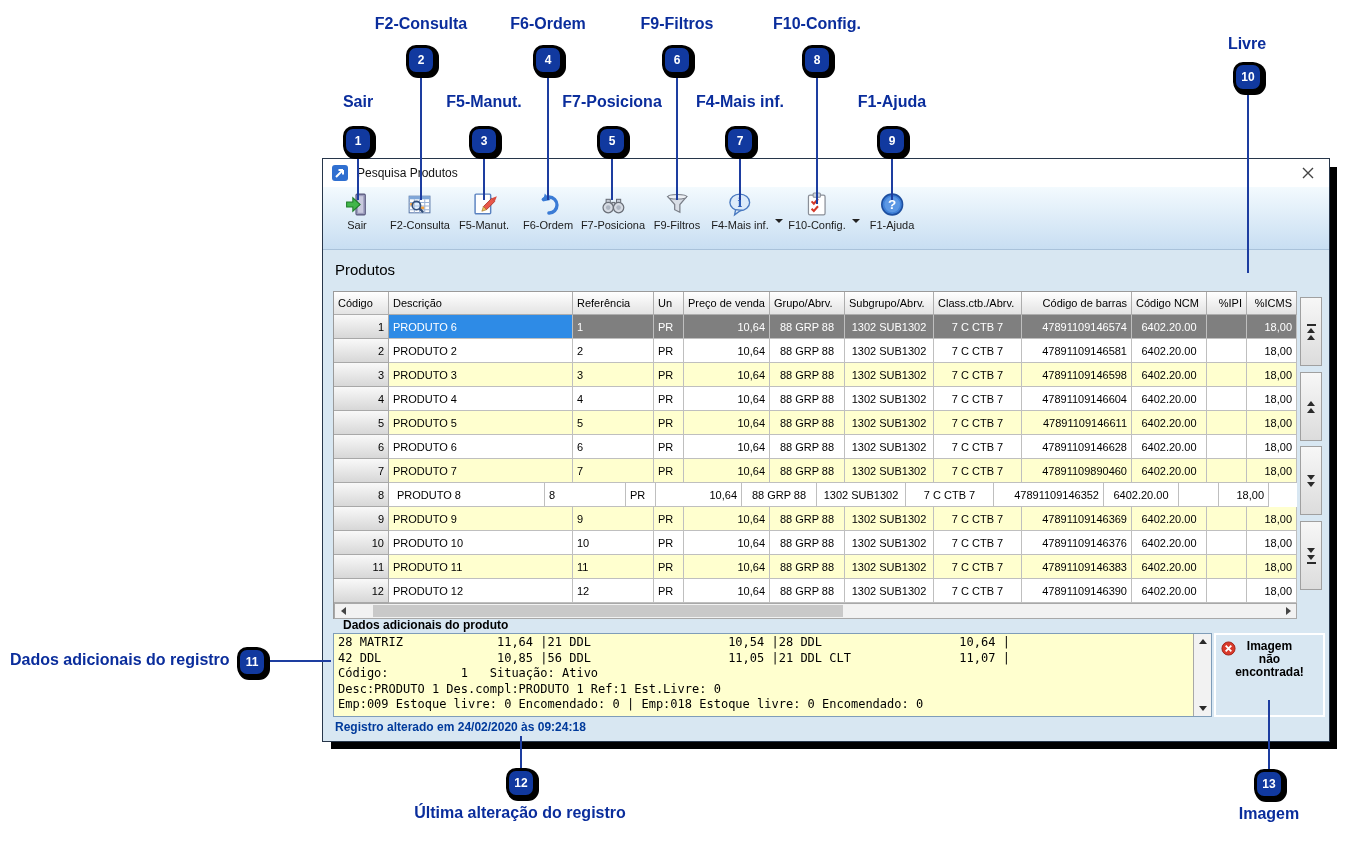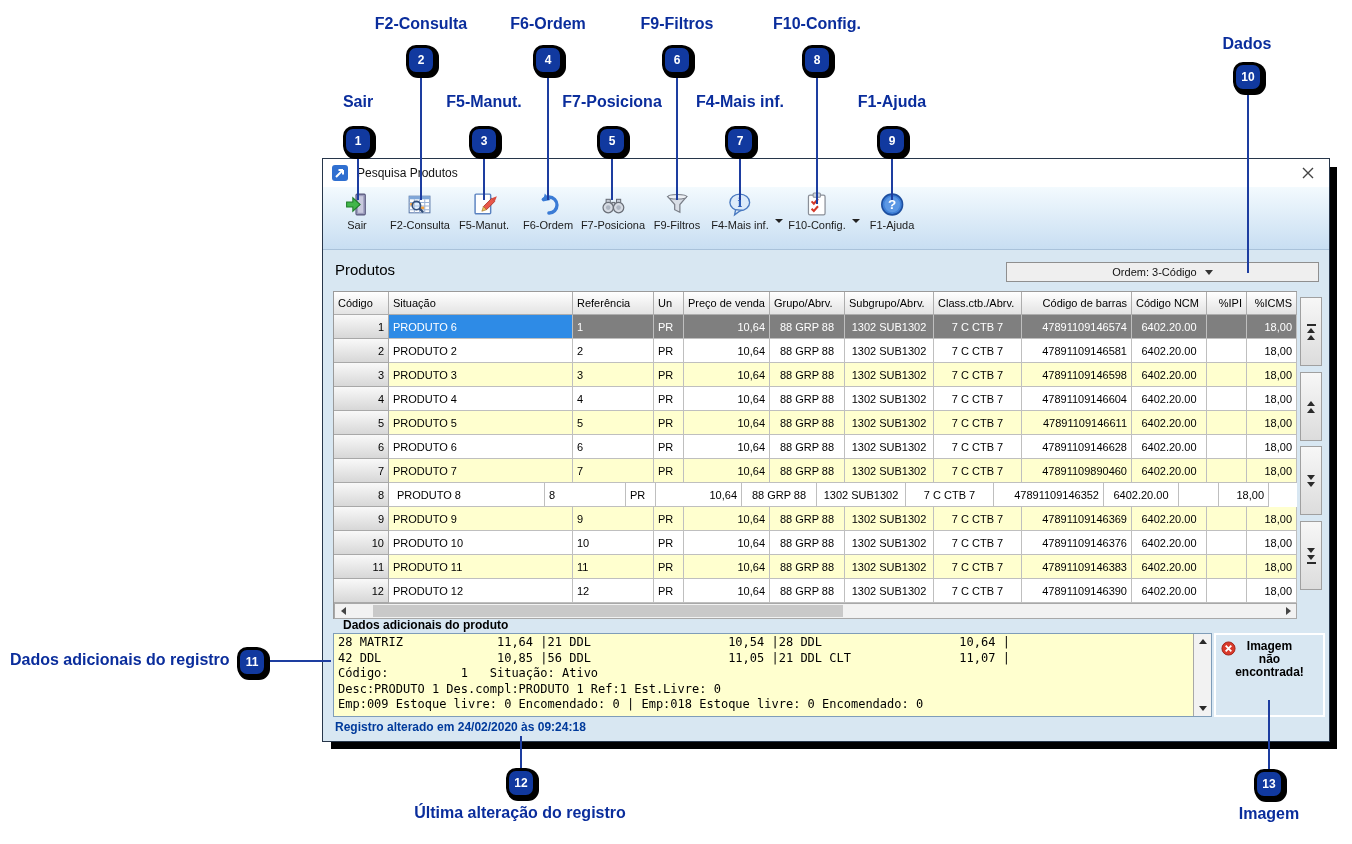--- a/index.html
+++ b/index.html
@@ -105,21 +105,21 @@
 
   <div class="alabel ctr" style="left:421px;top:15px;">F2-Consulta</div>
   <div class="alabel ctr" style="left:548px;top:15px;">F6-Ordem</div>
   <div class="alabel ctr" style="left:677px;top:15px;">F9-Filtros</div>
   <div class="alabel ctr" style="left:817px;top:15px;">F10-Config.</div>
   <div class="alabel ctr" style="left:358px;top:93px;">Sair</div>
   <div class="alabel ctr" style="left:484px;top:93px;">F5-Manut.</div>
   <div class="alabel ctr" style="left:612px;top:93px;">F7-Posiciona</div>
   <div class="alabel ctr" style="left:740px;top:93px;">F4-Mais inf.</div>
   <div class="alabel ctr" style="left:892px;top:93px;">F1-Ajuda</div>
-  <div class="alabel ctr" style="left:1247px;top:35px;">Dados</div>
+  <div class="alabel ctr" style="left:1247px;top:35px;">Livre</div>
   <div class="alabel" style="left:10px;top:651px;">Dados adicionais do registro</div>
   <div class="alabel ctr" style="left:520px;top:804px;">Última alteração do registro</div>
   <div class="alabel ctr" style="left:1269px;top:805px;">Imagem</div>
 
   <div class="badge" style="left:358px;top:126px;">1</div>
   <div class="badge" style="left:421px;top:45px;">2</div>
   <div class="badge" style="left:484px;top:126px;">3</div>
   <div class="badge" style="left:548px;top:45px;">4</div>
   <div class="badge" style="left:612px;top:126px;">5</div>
   <div class="badge" style="left:677px;top:45px;">6</div>
@@ -229,30 +229,26 @@
             <circle cx="13" cy="13" r="10" fill="#3f80d8" stroke="#1d4fa0" stroke-width="1.5"></circle>
             <circle cx="13" cy="13" r="7.5" fill="#5b97e4"></circle>
             <text x="13" y="17.5" text-anchor="middle" font-size="13" font-weight="bold" fill="#fff" font-family="'Liberation Sans',sans-serif">?</text>
           </svg>
         <span class="tlabel">F1-Ajuda</span>
       </div>
     </div>
 
     <div class="sect-title">Produtos</div>
 
-    <div class="order-dd">
-      <span>Ordem: 3-Código</span>
-      <span class="dd-caret"></span>
-    </div>
 
     <div id="grid">
       <div id="grid-body">
           <div class="g-row g-head-row">
             <div class="g-c g-h" style="width: 55px; justify-content: flex-start;">Código</div>
-            <div class="g-c g-h" style="width: 184px; justify-content: flex-start;">Situação</div>
+            <div class="g-c g-h" style="width: 184px; justify-content: flex-start;">Descrição</div>
             <div class="g-c g-h" style="width: 81px; justify-content: flex-start;">Referência</div>
             <div class="g-c g-h" style="width: 30px; justify-content: flex-start;">Un</div>
             <div class="g-c g-h" style="width: 86px; justify-content: flex-end;">Preço de venda</div>
             <div class="g-c g-h" style="width: 75px; justify-content: flex-start;">Grupo/Abrv.</div>
             <div class="g-c g-h" style="width: 89px; justify-content: flex-start;">Subgrupo/Abrv.</div>
             <div class="g-c g-h" style="width: 88px; justify-content: flex-start;">Class.ctb./Abrv.</div>
             <div class="g-c g-h" style="width: 110px; justify-content: flex-end;">Código de barras</div>
             <div class="g-c g-h" style="width: 75px; justify-content: flex-start;">Código NCM</div>
             <div class="g-c g-h" style="width: 40px; justify-content: flex-end;">%IPI</div>
             <div class="g-c g-h" style="width: 50px; justify-content: flex-end;">%ICMS</div>

